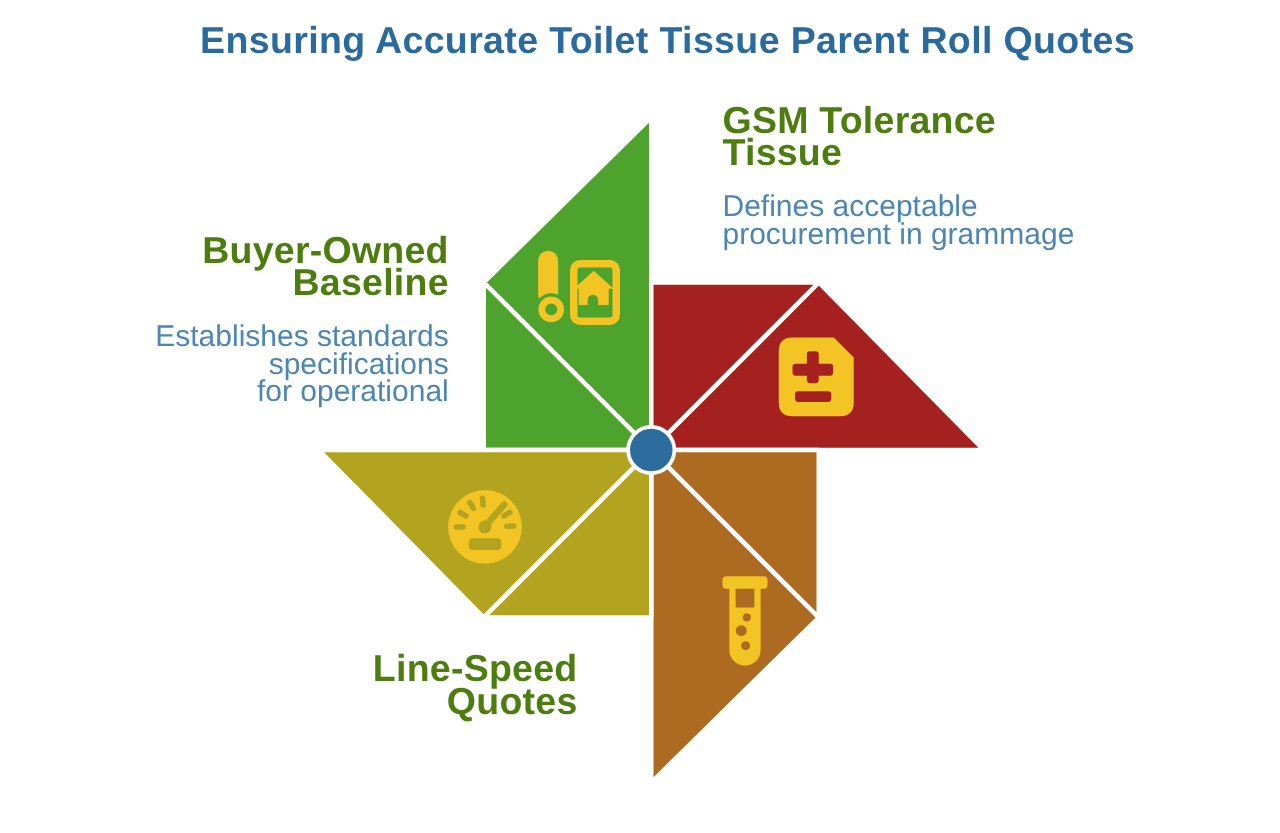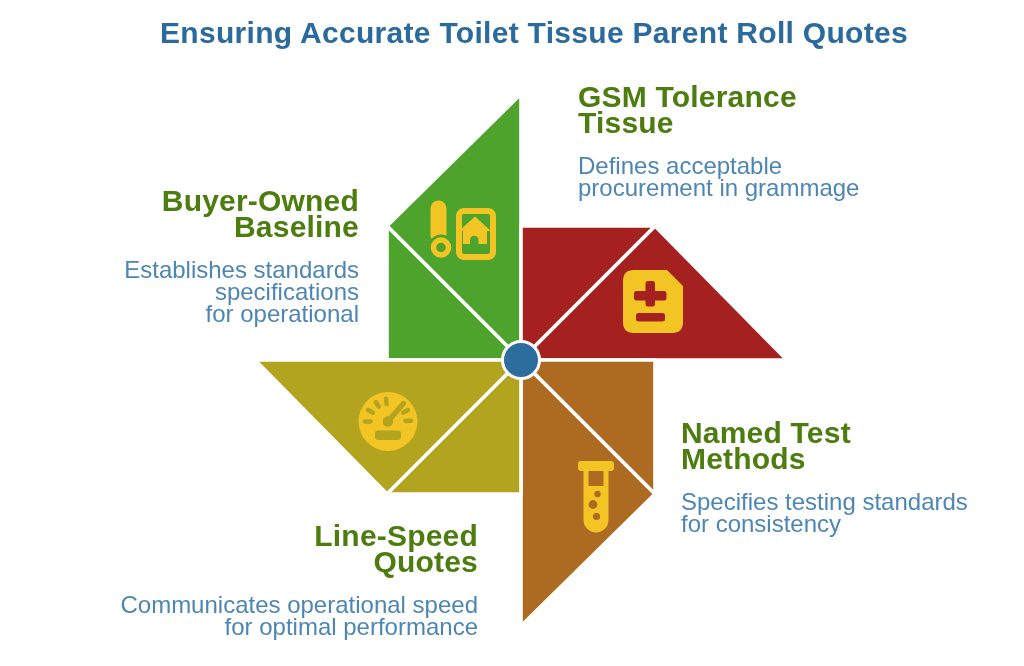--- a/index.html
+++ b/index.html
@@ -97,35 +97,21 @@
     <div class="heading">
       <span>GSM Tolerance</span>
       <span>Tissue</span>
     </div>
     <div class="desc">
       <span>Defines acceptable</span>
       <span>procurement in grammage</span>
     </div>
   </div>
 
-  <div class="label-block" style="left:659px;top:420px;">
-    <div class="heading">
-      <span>Named Test</span>
-      <span>Methods</span>
-    </div>
-    <div class="desc">
-      <span>Specifies testing standards</span>
-      <span>for consistency</span>
-    </div>
-  </div>
 
-  <div class="label-block align-right" style="right:568px;top:523px;">
+  <div class="label-block align-right" style="right:584px;top:523px;">
     <div class="heading">
       <span>Line-Speed</span>
       <span>Quotes</span>
-    </div>
-    <div class="desc">
-      <span>Communicates operational speed</span>
-      <span>for optimal performance</span>
     </div>
   </div>
 
 </div>
 
 </body></html>

